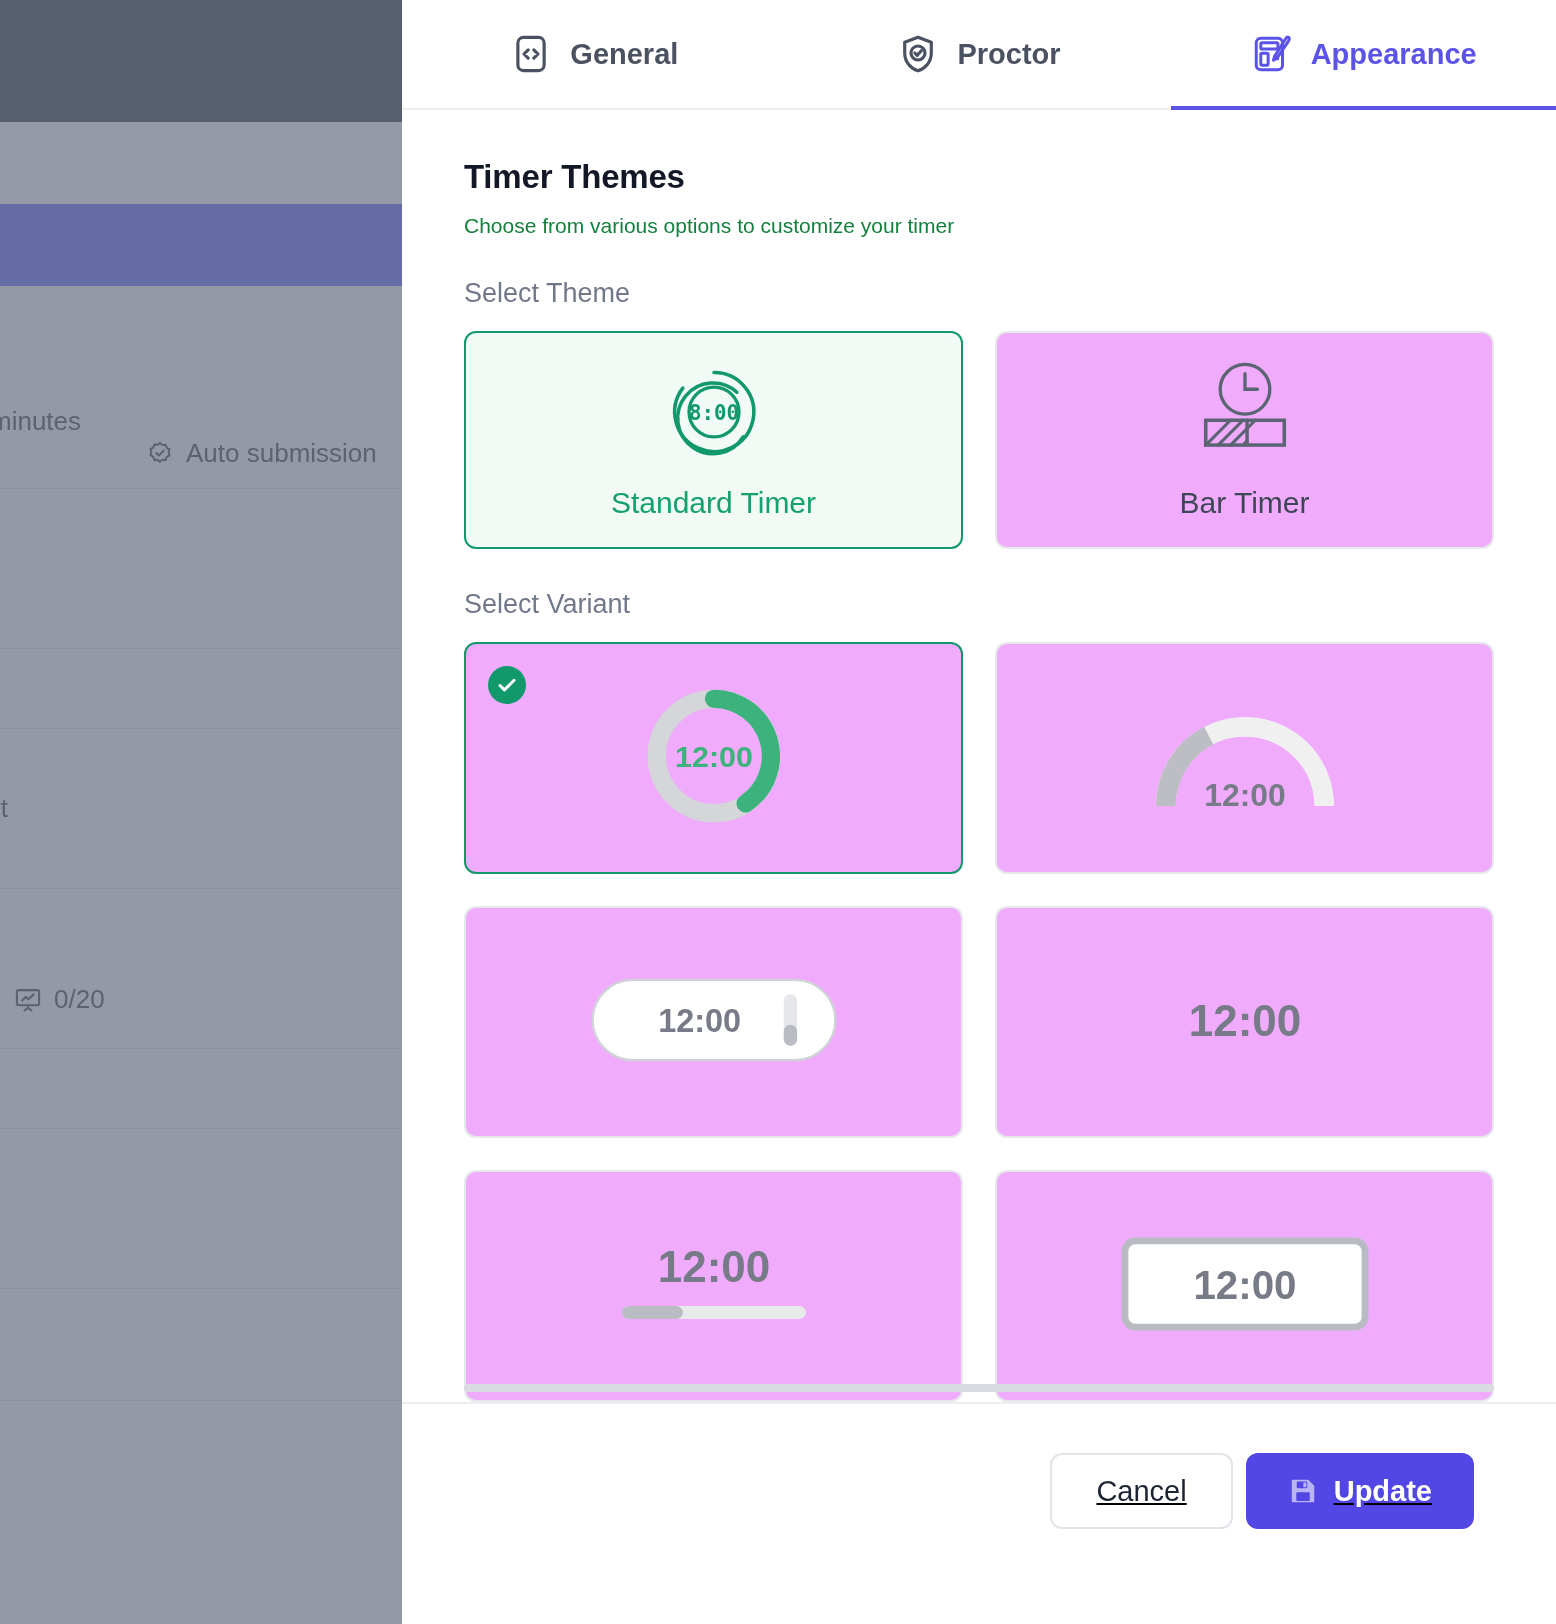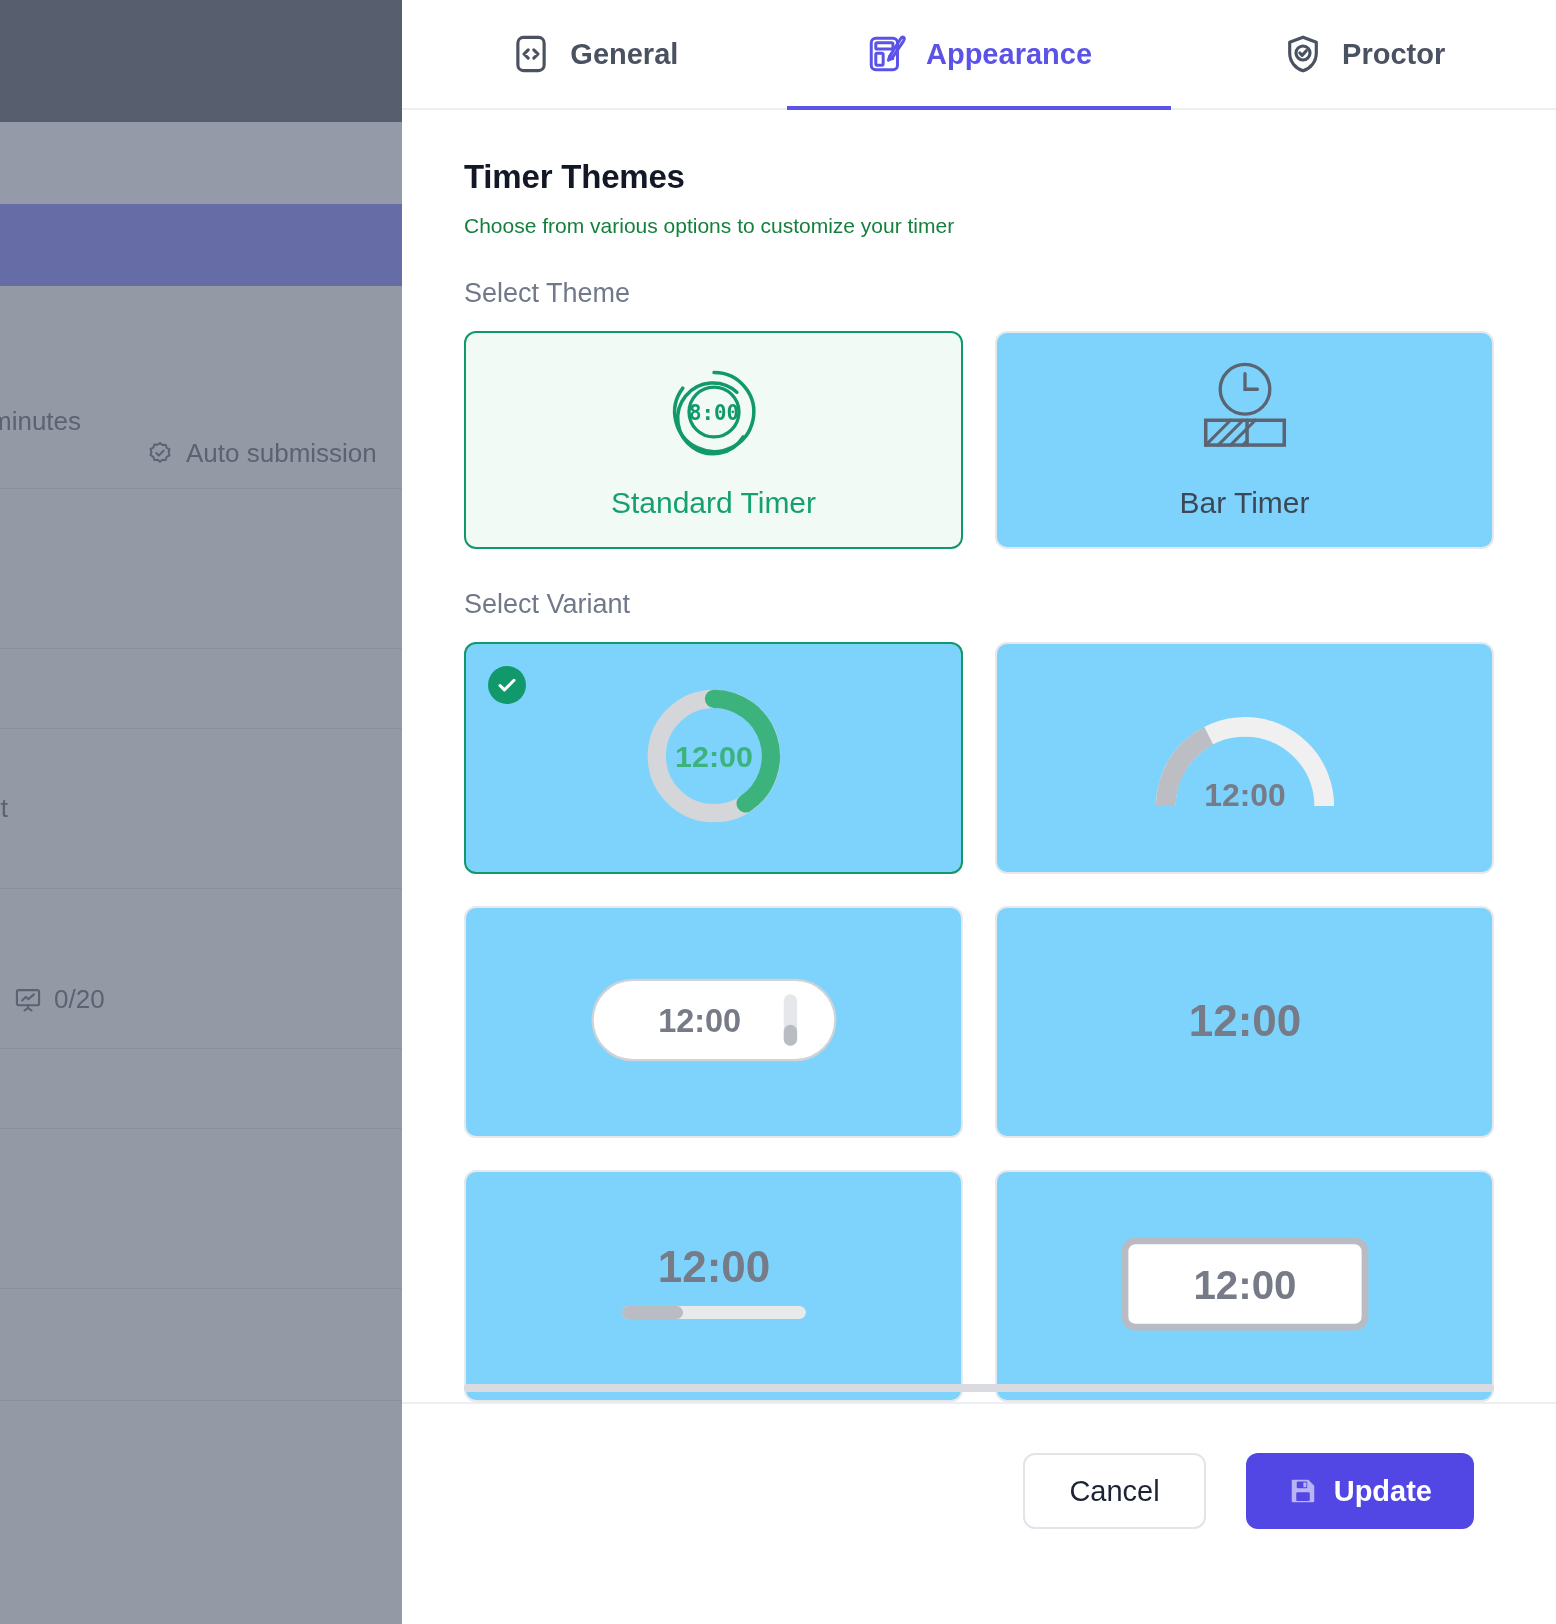--- a/index.html
+++ b/index.html
@@ -93,21 +93,21 @@
   .grid {
     margin-top: 22px;
     display: grid;
     grid-template-columns: 1fr 1fr;
     gap: 32px;
   }
 
   .card {
     border: 2px solid #e6e8ec;
     border-radius: 12px;
-    background: #7dd3fc;
+    background: #f0abfc;
     cursor: pointer;
     position: relative;
     display: flex; flex-direction: column;
     align-items: center; justify-content: center;
   }
   .card.selected {
     border-color: #12996b;
   }
   .theme-card { height: 218px; gap: 18px; }
   .theme-card.selected { background: #f2faf6; }
@@ -128,22 +128,23 @@
     position: absolute;
     left: 62px; right: 62px; bottom: 10px;
     height: 8px; border-radius: 4px;
     background: #d9dbe0;
   }
   .footer {
     flex: 0 0 auto;
     border-top: 2px solid #eceef2;
     height: 176px;
     display: flex; align-items: center; justify-content: flex-end;
-    gap: 40px;
+    gap: 13px;
     padding: 0 82px 0 92px;
+    text-decoration: underline;
   }
   .btn {
     height: 76px;
     border-radius: 12px;
     font-size: 29px;
     display: inline-flex; align-items: center; justify-content: center;
     gap: 16px;
     cursor: pointer;
     border: 2px solid transparent;
     white-space: nowrap;
@@ -210,44 +211,44 @@
   <div class="tabs">
 
     <div class="tab">
       <span class="tab-ico">
         <svg viewBox="0 0 24 24" width="42" height="42" fill="none" stroke="#4a5160" stroke-width="1.8" stroke-linecap="round" stroke-linejoin="round">
           <rect x="4.5" y="2.5" width="15" height="19" rx="3.2"></rect>
           <path d="M10.4 9.6L8 12l2.4 2.4M13.6 9.6L16 12l-2.4 2.4"></path>
         </svg>
       </span>
       <span>General</span>
+    </div>
+
+    <div class="tab">
+      <span class="tab-ico">
+        <svg viewBox="0 0 24 24" width="42" height="42" fill="none" stroke="#4a5160" stroke-width="1.8" stroke-linecap="round" stroke-linejoin="round">
+          <path d="M12 2.4l7.6 2.9v6.1c0 5-3.2 8.7-7.6 10.2C7.6 20.1 4.4 16.4 4.4 11.4V5.3z"></path>
+          <circle cx="12" cy="11.4" r="4"></circle>
+          <path d="M10.2 11.4l1.3 1.4 2.4-2.7"></path>
+        </svg>
+      </span>
+      <span>Proctor</span>
     </div>
 
     <div class="tab active">
       <span class="tab-ico">
         <svg viewBox="0 0 24 24" width="42" height="42" fill="none" stroke="#5b52e8" stroke-width="1.7" stroke-linecap="round" stroke-linejoin="round">
           <rect x="3" y="3" width="15" height="18" rx="2.6"></rect>
           <rect x="5.6" y="5.6" width="9.8" height="3.6" rx="0.8"></rect>
           <rect x="5.6" y="11.6" width="4.2" height="6.8" rx="0.8"></rect>
           <path d="M21.4 2.4c.7.5.5 1.4 0 2.2l-6.6 9.9-2 1 .7-2.2 6.3-10c.5-.8 1-1.3 1.6-.9z"></path>
           <path d="M13.5 13.5l1.8 1.2"></path>
         </svg>
       </span>
       <span>Appearance</span>
-    </div>
-
-    <div class="tab">
-      <span class="tab-ico">
-        <svg viewBox="0 0 24 24" width="42" height="42" fill="none" stroke="#4a5160" stroke-width="1.8" stroke-linecap="round" stroke-linejoin="round">
-          <path d="M12 2.4l7.6 2.9v6.1c0 5-3.2 8.7-7.6 10.2C7.6 20.1 4.4 16.4 4.4 11.4V5.3z"></path>
-          <circle cx="12" cy="11.4" r="4"></circle>
-          <path d="M10.2 11.4l1.3 1.4 2.4-2.7"></path>
-        </svg>
-      </span>
-      <span>Proctor</span>
     </div>
   </div>
 
   <div class="body">
 
     <div class="h-title">Timer Themes</div>
     <div class="h-sub">Choose from various options to customize your timer</div>
 
     <div class="sec-label">Select Theme</div>
 

